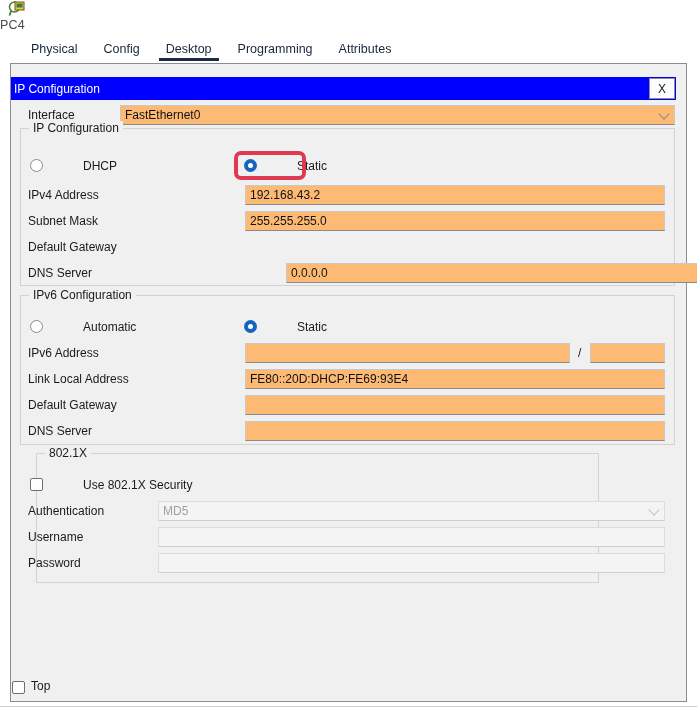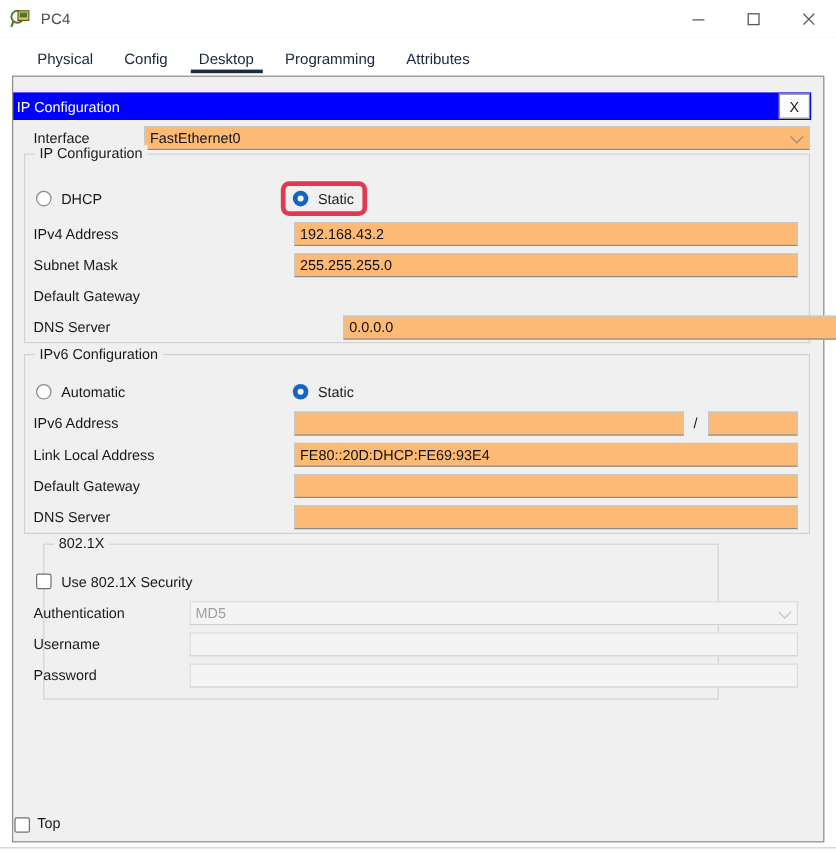--- a/index.html
+++ b/index.html
@@ -11,21 +11,21 @@
     overflow: hidden;
   }
   body { position: relative; }
 
   
   .titlebar {
     position: absolute; left: 0; top: 0;
     width: 697px; height: 31px;
     background: #ffffff;
     border-bottom: 1px solid #d6d6d6;
-    display: flex; align-items: center;
+    display: flex;  flex-direction: column;
   }
   .win-icon {
     width: 18px; height: 18px; margin-left: 8px; margin-right: 8px;
     position: relative; flex: none;
   }
   .win-icon svg { display:block; }
   .win-title {
     font-size: 12.5px; color: #4b4b4b; letter-spacing: .2px;
     flex: 1;
   }
@@ -138,21 +138,21 @@
     box-sizing: border-box; background: #ffffff;
   }
   .radio.on { border: none; background: #1565c0; }
   .radio.on::after {
     content: ""; position: absolute;
     left: 4px; top: 4px; width: 5px; height: 5px;
     background: #ffffff; border-radius: 50%;
   }
   .radio-lbl {
     position: absolute; font-size: 12px; color: #1a1a1a;
-    line-height: 14px; white-space: nowrap;
+    line-height: 14px; white-space: nowrap; margin-left: 32px;
   }
   .checkbox {
     position: absolute; width: 13px; height: 13px;
     border: 1.3px solid #6f6f6f; border-radius: 2px;
     background: #ffffff; box-sizing: border-box;
   }
 
   
   .hl {
     position: absolute;

